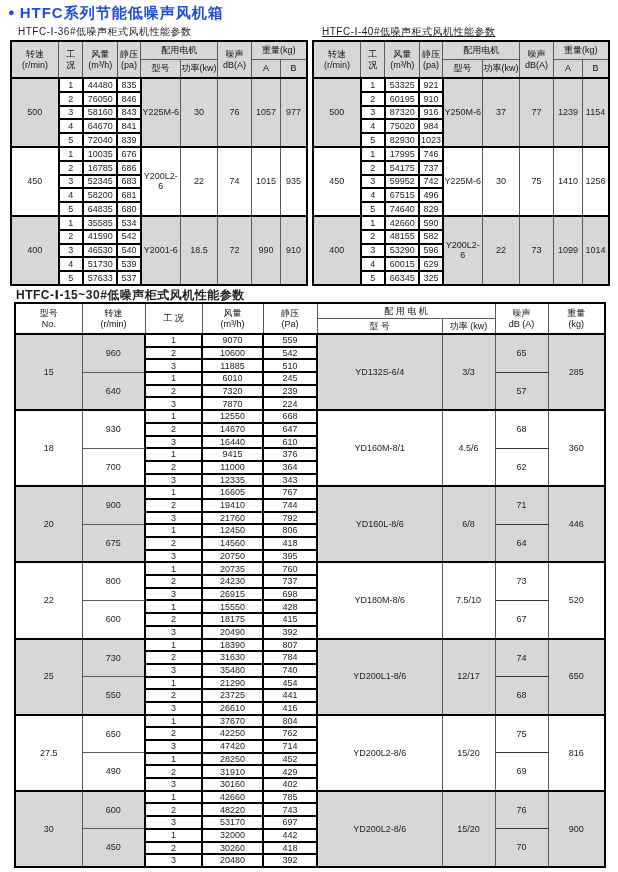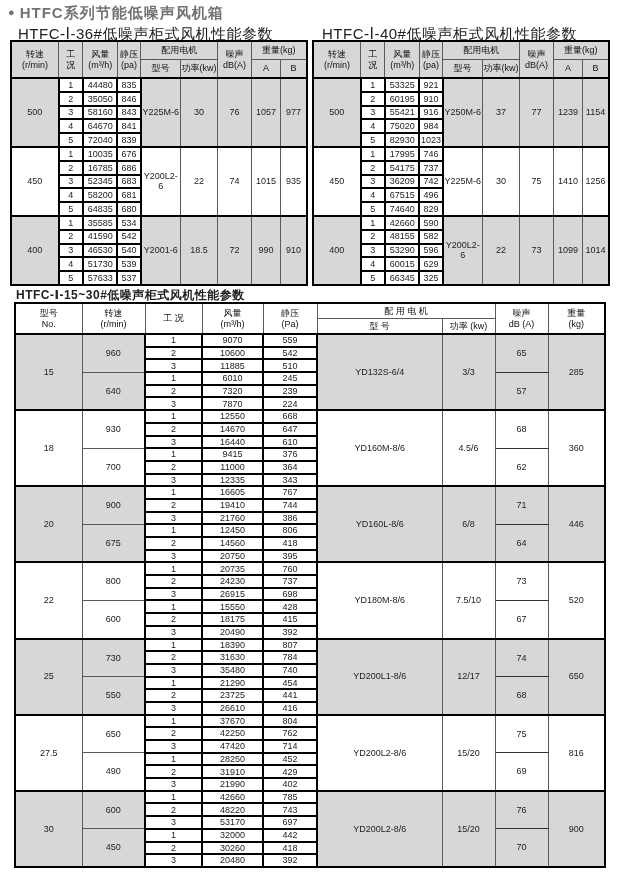--- a/index.html
+++ b/index.html
@@ -1,24 +1,24 @@
 <!DOCTYPE html>
 <html><head>
 <meta charset="utf-8">
 <style>
   html,body{margin:0;padding:0;}
   body{
     width:618px;height:872px;background:#ffffff;position:relative;
     font-family:"Liberation Sans","DejaVu Sans",sans-serif;color:#1a1a1a;
   }
-  .main-title{position:absolute;left:8px;top:4px;font-size:15px;font-weight:bold;letter-spacing:1px;color:#737373;}
+  .main-title{position:absolute;left:8px;top:4px;font-size:15px;font-weight:bold;letter-spacing:1px;color:#1d4ed8;}
   .main-title .bullet{font-size:11px;vertical-align:2px;margin-right:4px;}
-  .sub-title{position:absolute;top:25px;font-size:15px;color:#222;letter-spacing:0.5px;white-space:nowrap;}
+  .sub-title{position:absolute;top:25px;font-size:10px;color:#222;letter-spacing:0.5px;white-space:nowrap;}
   #sub36{left:18px;}
-  #sub40{left:322px;}
+  #sub40{left:322px;text-decoration:underline;}
   #subBig{left:16px;top:287px;font-size:12px;font-weight:bold;letter-spacing:0.5px;}
 
   .tbl-wrap{position:absolute;}
   #w36{left:10px;top:40px;width:298px;}
   #w40{left:312px;top:40px;width:298px;}
   #wBig{left:14px;top:302px;width:590px;}
 
   table{border-collapse:collapse;table-layout:fixed;width:100%;border:2px solid #000;}
   td{
     border:1px solid #5a5a5a;text-align:center;vertical-align:middle;
@@ -80,21 +80,21 @@
           <td class="sub">44480</td>
           <td class="sub">835</td>
           <td rowspan="5" class="gray thick-top">Y225M-6</td>
           <td rowspan="5" class="gray thick-top">30</td>
           <td rowspan="5" class="gray thick-top">76</td>
           <td rowspan="5" class="gray thick-top">1057</td>
           <td rowspan="5" class="gray thick-top">977</td>
         </tr>
         <tr style="height: 13.8px;">
           <td class="sub">2</td>
-          <td class="sub">35050</td>
+          <td class="sub">76050</td>
           <td class="sub">846</td>
         </tr>
         <tr style="height: 13.8px;">
           <td class="sub">3</td>
           <td class="sub">58160</td>
           <td class="sub">843</td>
         </tr>
         <tr style="height: 13.8px;">
           <td class="sub">4</td>
           <td class="sub">64670</td>
@@ -210,21 +210,21 @@
           <td rowspan="5" class="gray thick-top">1239</td>
           <td rowspan="5" class="gray thick-top">1154</td>
         </tr>
         <tr style="height: 13.8px;">
           <td class="sub">2</td>
           <td class="sub">60195</td>
           <td class="sub">910</td>
         </tr>
         <tr style="height: 13.8px;">
           <td class="sub">3</td>
-          <td class="sub">55421</td>
+          <td class="sub">87320</td>
           <td class="sub">916</td>
         </tr>
         <tr style="height: 13.8px;">
           <td class="sub">4</td>
           <td class="sub">75020</td>
           <td class="sub">984</td>
         </tr>
         <tr style="height: 13.8px;">
           <td class="sub">5</td>
           <td class="sub">82930</td>
@@ -241,21 +241,21 @@
           <td rowspan="5" class="white thick-top">1410</td>
           <td rowspan="5" class="white thick-top">1256</td>
         </tr>
         <tr style="height: 13.8px;">
           <td class="sub">2</td>
           <td class="sub">54175</td>
           <td class="sub">737</td>
         </tr>
         <tr style="height: 13.8px;">
           <td class="sub">3</td>
-          <td class="sub">36209</td>
+          <td class="sub">59952</td>
           <td class="sub">742</td>
         </tr>
         <tr style="height: 13.8px;">
           <td class="sub">4</td>
           <td class="sub">67515</td>
           <td class="sub">496</td>
         </tr>
         <tr style="height: 13.8px;">
           <td class="sub">5</td>
           <td class="sub">74640</td>
@@ -360,21 +360,21 @@
           <td class="sub">3</td>
           <td class="sub">7870</td>
           <td class="sub">224</td>
         </tr>
         <tr style="height: 12.7px;">
           <td rowspan="6" class="white thick-top">18</td>
           <td rowspan="3" class="white thick-top">930</td>
           <td class="sub">1</td>
           <td class="sub">12550</td>
           <td class="sub">668</td>
-          <td rowspan="6" class="white thick-top">YD160M-8/6</td>
+          <td rowspan="6" class="white thick-top">YD160M-8/1</td>
           <td rowspan="6" class="white thick-top">4.5/6</td>
           <td rowspan="3" class="white thick-top noise-split">68</td>
           <td rowspan="6" class="white thick-top">360</td>
         </tr>
         <tr style="height: 12.7px;">
           <td class="sub">2</td>
           <td class="sub">14670</td>
           <td class="sub">647</td>
         </tr>
         <tr style="height: 12.7px;">
@@ -411,21 +411,21 @@
           <td rowspan="6" class="gray thick-top">446</td>
         </tr>
         <tr style="height: 12.7px;">
           <td class="sub">2</td>
           <td class="sub">19410</td>
           <td class="sub">744</td>
         </tr>
         <tr style="height: 12.7px;">
           <td class="sub">3</td>
           <td class="sub">21760</td>
-          <td class="sub">386</td>
+          <td class="sub">792</td>
         </tr>
         <tr style="height: 12.7px;">
           <td rowspan="3" class="gray">675</td>
           <td class="sub">1</td>
           <td class="sub">12450</td>
           <td class="sub">806</td>
           <td rowspan="3" class="gray">64</td>
         </tr>
         <tr style="height: 12.7px;">
           <td class="sub">2</td>
@@ -541,21 +541,21 @@
           <td class="sub">452</td>
           <td rowspan="3" class="white">69</td>
         </tr>
         <tr style="height: 12.7px;">
           <td class="sub">2</td>
           <td class="sub">31910</td>
           <td class="sub">429</td>
         </tr>
         <tr style="height: 12.7px;">
           <td class="sub">3</td>
-          <td class="sub">21990</td>
+          <td class="sub">30160</td>
           <td class="sub">402</td>
         </tr>
         <tr style="height: 12.7px;">
           <td rowspan="6" class="gray thick-top">30</td>
           <td rowspan="3" class="gray thick-top">600</td>
           <td class="sub">1</td>
           <td class="sub">42660</td>
           <td class="sub">785</td>
           <td rowspan="6" class="gray thick-top">YD200L2-8/6</td>
           <td rowspan="6" class="gray thick-top">15/20</td>

